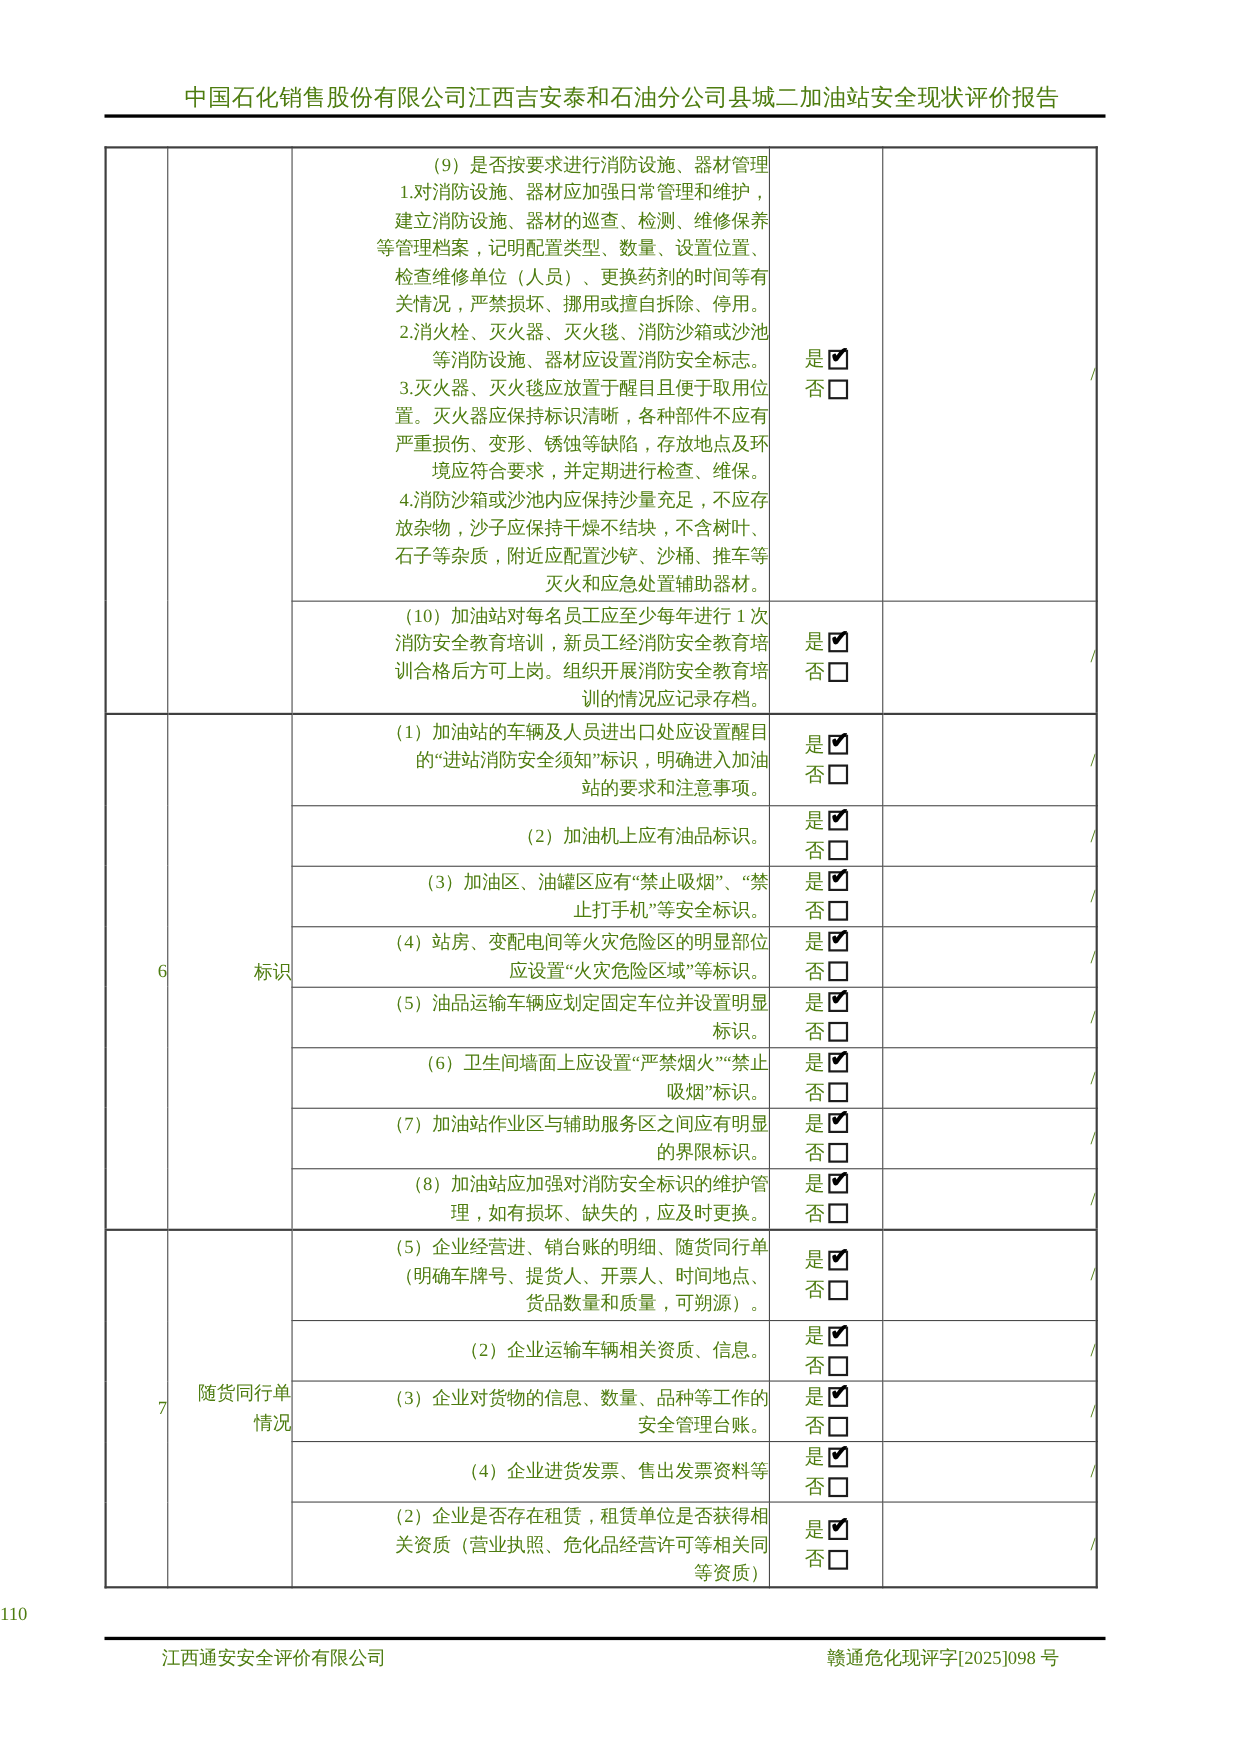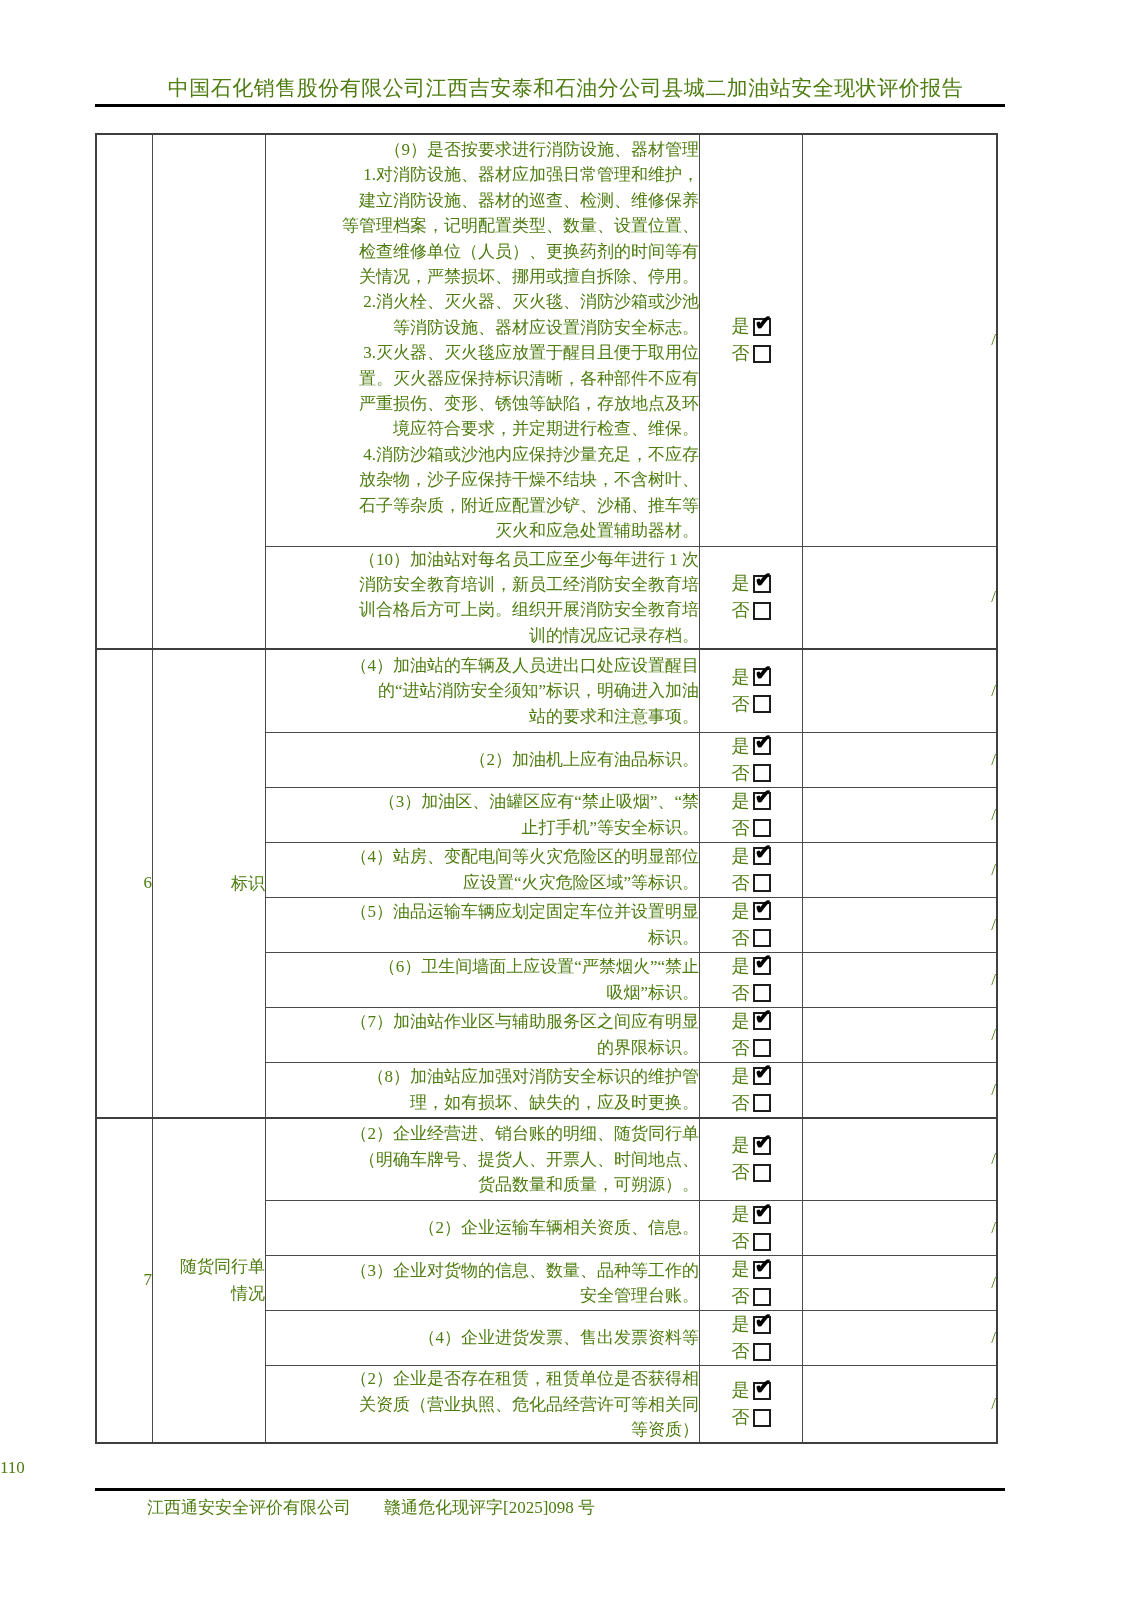--- a/index.html
+++ b/index.html
@@ -69,21 +69,21 @@
   .page-number{
     position:absolute;top:1458px;left:0;width:96%;
     text-align:left;font-size:17px;
   }
   .footer-rule{
     position:absolute;top:1488px;left:95px;width:910px;height:3px;
     background:#000;
   }
   .footer-row{
     position:absolute;top:1496px;left:95px;width:910px;
-    display:flex;justify-content:flex-start;
+    display:flex;justify-content:space-between;
     font-size:17px;
     gap:33px;
   }
   .footer-company{margin-left:52px;}
   .footer-docnum{margin-right:42px;}
 </style>
 </head>
 <body>
 
 <div class="page">
@@ -139,21 +139,21 @@
               <span>否</span>
               <span class="cb" data-state="unchecked"></span>
             </div>
         </td>
         <td class="c-remark">/</td>
       </tr>
 
       <tr class="rh83 sec-top">
         <td class="c-no" rowspan="8">6</td>
         <td class="c-cat" rowspan="8">标识</td>
-        <td class="c-content">（4）加油站的车辆及人员进出口处应设置醒目
+        <td class="c-content">（1）加油站的车辆及人员进出口处应设置醒目
 的“进站消防安全须知”标识，明确进入加油
 站的要求和注意事项。</td>
         <td class="c-check">
           <div class="cbrow">
               <span>是</span>
               <span class="cb" data-state="checked"></span>
             </div>
           <div class="cbrow">
               <span>否</span>
               <span class="cb" data-state="unchecked"></span>
@@ -263,21 +263,21 @@
               <span class="cb" data-state="unchecked"></span>
             </div>
         </td>
         <td class="c-remark">/</td>
       </tr>
 
       <tr class="rh83 sec-top">
         <td class="c-no" rowspan="5">7</td>
         <td class="c-cat" rowspan="5">随货同行单
 情况</td>
-        <td class="c-content">（2）企业经营进、销台账的明细、随货同行单
+        <td class="c-content">（5）企业经营进、销台账的明细、随货同行单
 （明确车牌号、提货人、开票人、时间地点、
 货品数量和质量，可朔源）。</td>
         <td class="c-check">
           <div class="cbrow">
               <span>是</span>
               <span class="cb" data-state="checked"></span>
             </div>
           <div class="cbrow">
               <span>否</span>
               <span class="cb" data-state="unchecked"></span>

